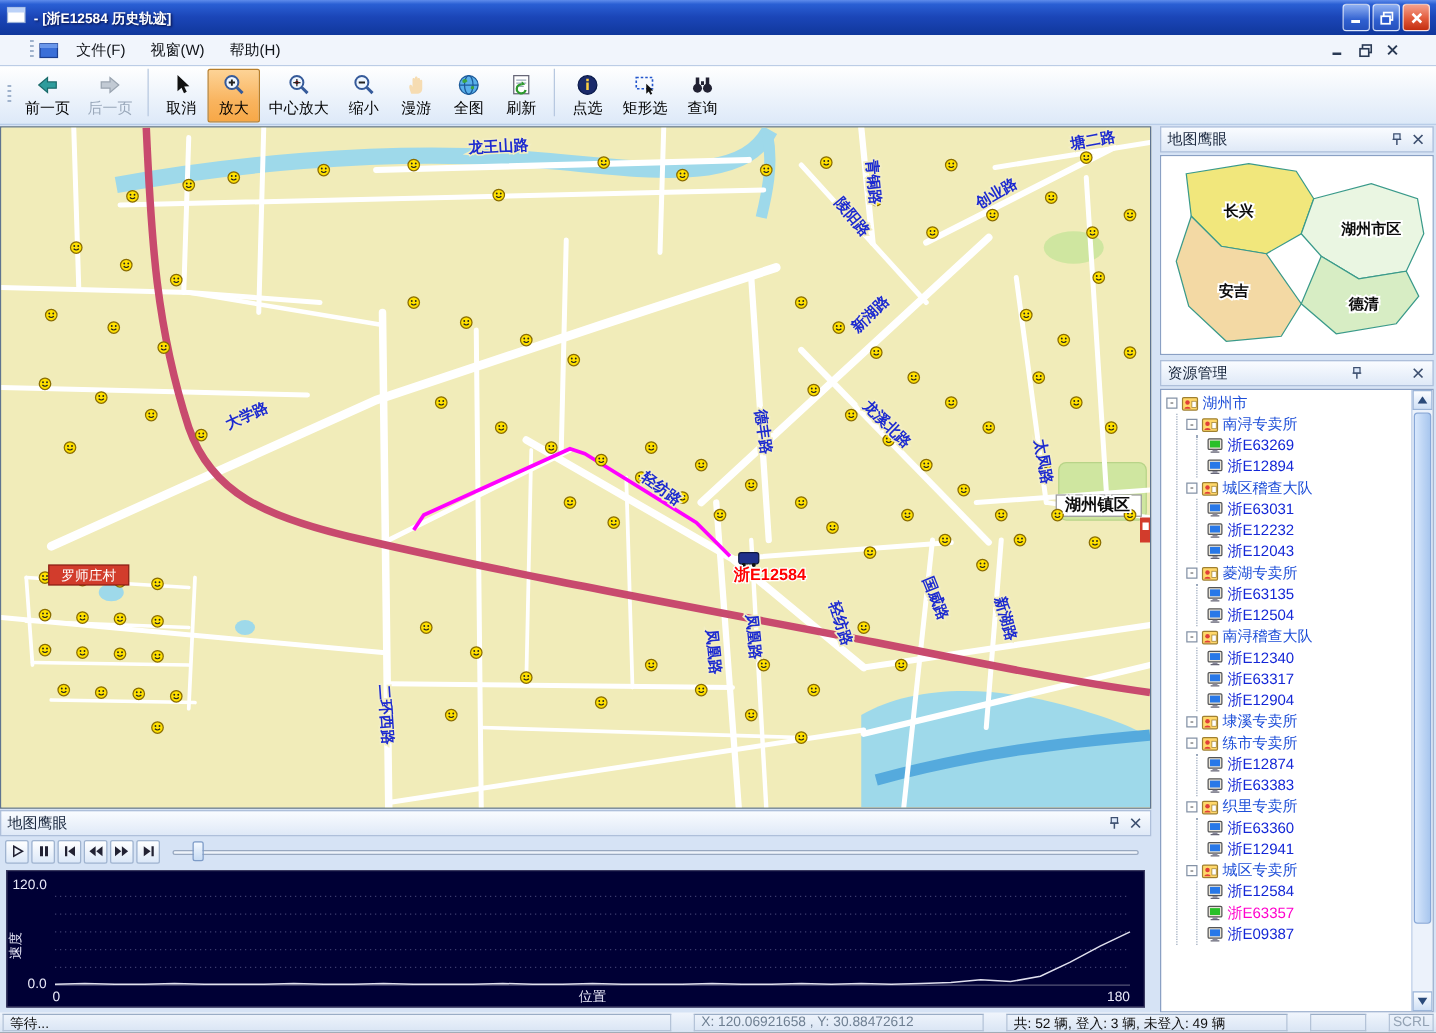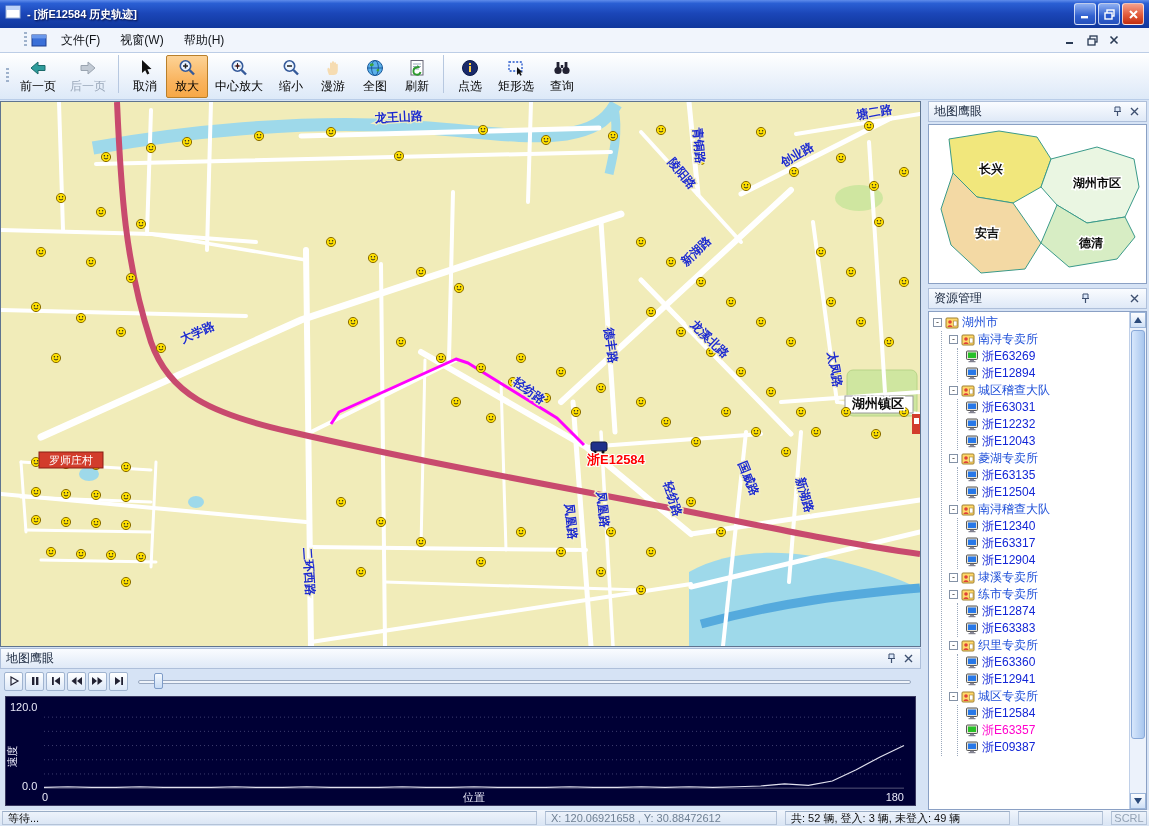--- a/index.html
+++ b/index.html
@@ -79,21 +79,21 @@
   .pb-groove{position:absolute;left:0;right:2px;top:8px;height:4px;border:1px solid #98a8c0;background:#eef3fa;border-radius:2px;}
   .pb-thumb{position:absolute;left:16px;top:1px;width:9px;height:16px;
     background:linear-gradient(180deg,#f4f9ff,#c8dcf4);border:1px solid #7e9cc8;border-radius:2px;}
   .chart-block{position:absolute;left:5px;top:48px;right:5px;bottom:4px;background:#000035;border:1px solid #3a3a60;}
   .chart-block svg{display:block;width:100%;height:100%;}
   .ctick{font-size:11px;fill:#e8e8f8;}
   .caxis{font-size:11px;fill:#e8e8f8;}
 
   
   .statusbar{position:absolute;left:0;right:0;bottom:0;height:16px;
-    background:linear-gradient(180deg,#f0f5fc,#d8e4f4);display:flex;align-items:stretch;gap:8px;padding:1px 2px;font-size:11px;}
+    background:linear-gradient(180deg,#f0f5fc,#d8e4f4);display:flex;align-items:stretch;gap:18px;padding:1px 2px;font-size:11px;}
   .sb-sec{border:1px solid #b4c3d8;border-top-color:#9aadc6;display:flex;align-items:center;padding:0 5px;overflow:hidden;white-space:nowrap;}
   .sec-left{width:535px;color:#101010;}
   .sec-coords{width:232px;color:#6e7f92;}
   .sec-counts{width:225px;color:#101010;}
   .sec-fill{flex:1;}
   .sec-scrl{width:36px;color:#93a2b4;justify-content:center;}
 </style>
 </head>
 <body>
 

